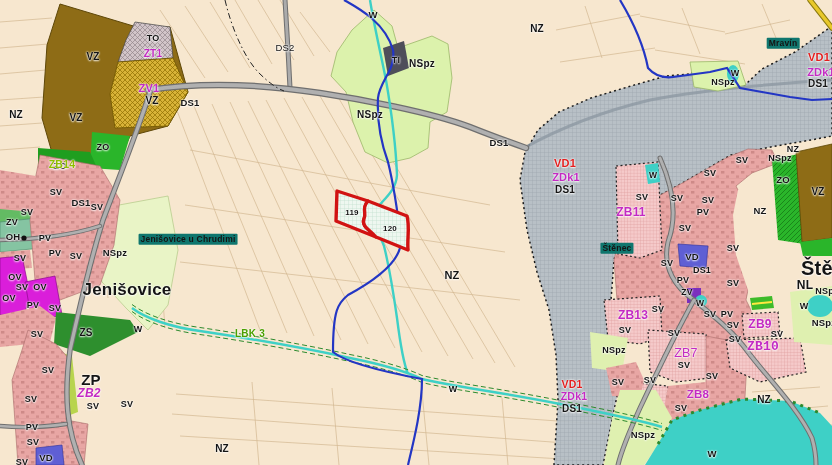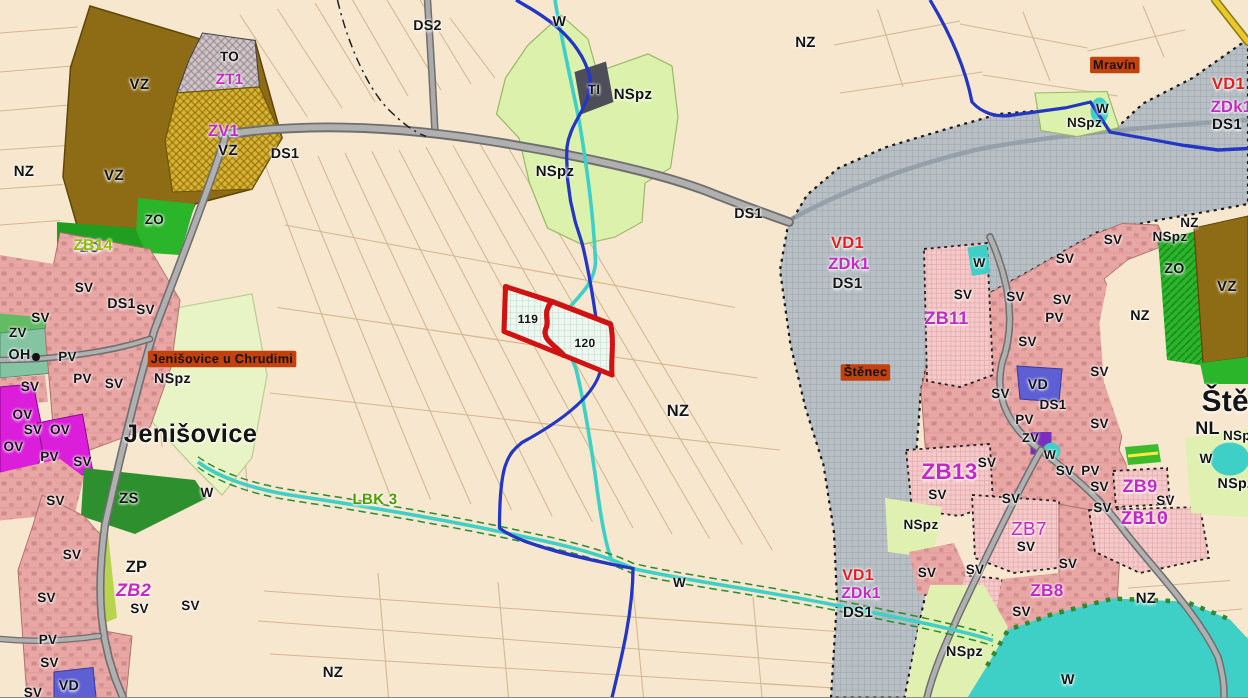--- a/index.html
+++ b/index.html
@@ -4,21 +4,21 @@
 <style>
   html,body{margin:0;padding:0;background:#222;}
   #stage{position:relative;width:832px;height:465px;overflow:hidden;background:#f7e7cf;
          font-family:"Liberation Sans",sans-serif;}
   #map-svg{position:absolute;left:0;top:0;}
   #labels{position:absolute;left:0;top:0;width:832px;height:465px;pointer-events:none;}
   .lbl{position:absolute;transform:translate(-50%,-50%);white-space:nowrap;line-height:1;
        text-shadow:0 0 2px rgba(255,255,255,.85),0 0 2px rgba(255,255,255,.85),0 1px 2px rgba(255,255,255,.7);
        letter-spacing:.2px;}
   .lbl.anchor-l{transform:translate(0,-50%);}
-  .lbl.bg-y{background:#c2410c;padding:1px 2px;text-shadow:none;border-radius:1px;}
+  .lbl.bg-y{background:#0f766e;padding:1px 2px;text-shadow:none;border-radius:1px;margin-left:40px;}
 </style>
 </head>
 <body>
 
 <div id="stage">
   <svg id="map-svg" width="832" height="465" viewBox="0 0 832 465">
     <defs>
       <pattern id="pv" width="10" height="10" patternUnits="userSpaceOnUse">
         <rect width="10" height="10" fill="#e8a6a4"></rect>
         <rect x="1" y="1" width="3.4" height="2.6" fill="#c17b79" opacity=".65"></rect>
@@ -238,32 +238,32 @@
       <span class="lbl" style="left: 40px; top: 287px; font-size: 9px; font-weight: 600; color: rgb(20, 20, 20);">OV</span>
       <span class="lbl" style="left: 127px; top: 289px; font-size: 17px; font-weight: 700; color: rgb(20, 20, 20);">Jenišovice</span>
       <span class="lbl" style="left: 9px; top: 298px; font-size: 9px; font-weight: 600; color: rgb(20, 20, 20);">OV</span>
       <span class="lbl" style="left: 33px; top: 305px; font-size: 9px; font-weight: 600; color: rgb(20, 20, 20);">PV</span>
       <span class="lbl" style="left: 55px; top: 308px; font-size: 9px; font-weight: 600; color: rgb(20, 20, 20);">SV</span>
       <span class="lbl" style="left: 138px; top: 329px; font-size: 9px; font-weight: 700; color: rgb(20, 20, 20);">W</span>
       <span class="lbl" style="left: 86px; top: 333px; font-size: 10px; font-weight: 600; color: rgb(20, 20, 20);">ZS</span>
       <span class="lbl" style="left: 37px; top: 334px; font-size: 9px; font-weight: 600; color: rgb(20, 20, 20);">SV</span>
       <span class="lbl" style="left: 250px; top: 334px; font-size: 10px; font-weight: 700; color: rgb(75, 160, 0);">LBK 3</span>
       <span class="lbl" style="left: 48px; top: 370px; font-size: 9px; font-weight: 600; color: rgb(20, 20, 20);">SV</span>
-      <span class="lbl" style="left: 73px; top: 379px; font-size: 11px; font-weight: 600; color: rgb(20, 20, 20); padding-left: 36px;">ZP</span>
+      <span class="lbl" style="left: 73px; top: 379px; font-size: 15px; font-weight: 600; color: rgb(20, 20, 20); padding-left: 36px;">ZP</span>
       <span class="lbl" style="left: 89px; top: 393px; font-size: 12px; font-weight: 700; color: rgb(195, 42, 195); font-style: italic;">ZB2</span>
       <span class="lbl" style="left: 31px; top: 399px; font-size: 9px; font-weight: 600; color: rgb(20, 20, 20);">SV</span>
       <span class="lbl" style="left: 93px; top: 406px; font-size: 9px; font-weight: 600; color: rgb(20, 20, 20);">SV</span>
       <span class="lbl" style="left: 127px; top: 404px; font-size: 9px; font-weight: 600; color: rgb(20, 20, 20);">SV</span>
       <span class="lbl" style="left: 32px; top: 427px; font-size: 9px; font-weight: 600; color: rgb(20, 20, 20);">PV</span>
       <span class="lbl" style="left: 33px; top: 442px; font-size: 9px; font-weight: 600; color: rgb(20, 20, 20);">SV</span>
       <span class="lbl" style="left: 46px; top: 458px; font-size: 9.5px; font-weight: 600; color: rgb(20, 20, 20);">VD</span>
       <span class="lbl" style="left: 22px; top: 462px; font-size: 9px; font-weight: 600; color: rgb(20, 20, 20);">SV</span>
       <span class="lbl" style="left: 222px; top: 449px; font-size: 10px; font-weight: 600; color: rgb(20, 20, 20);">NZ</span>
       <span class="lbl" style="left: 373px; top: 15px; font-size: 9.5px; font-weight: 700; color: rgb(20, 20, 20);">W</span>
-      <span class="lbl" style="left: 285px; top: 18px; font-size: 9.5px; font-weight: 700; color: rgb(20, 20, 20);">DS2</span>
+      <span class="lbl" style="left: 285px; top: 48px; font-size: 9.5px; font-weight: 400; color: rgb(20, 20, 20);">DS2</span>
       <span class="lbl" style="left: 396px; top: 60px; font-size: 9px; font-weight: 700; color: rgb(20, 20, 20);">TI</span>
       <span class="lbl" style="left: 422px; top: 64px; font-size: 10px; font-weight: 600; color: rgb(20, 20, 20);">NSpz</span>
       <span class="lbl" style="left: 370px; top: 115px; font-size: 10px; font-weight: 600; color: rgb(20, 20, 20);">NSpz</span>
       <span class="lbl" style="left: 537px; top: 29px; font-size: 10px; font-weight: 600; color: rgb(20, 20, 20);">NZ</span>
       <span class="lbl" style="left: 499px; top: 143px; font-size: 9.5px; font-weight: 700; color: rgb(20, 20, 20);">DS1</span>
       <span class="lbl" style="left: 352px; top: 213px; font-size: 8px; font-weight: 700; color: rgb(20, 20, 20);">119</span>
       <span class="lbl" style="left: 390px; top: 229px; font-size: 8px; font-weight: 700; color: rgb(20, 20, 20);">120</span>
       <span class="lbl" style="left: 452px; top: 275px; font-size: 11px; font-weight: 600; color: rgb(20, 20, 20);">NZ</span>
       <span class="lbl" style="left: 453px; top: 389px; font-size: 9px; font-weight: 700; color: rgb(20, 20, 20);">W</span>
       <span class="lbl" style="left: 565px; top: 163px; font-size: 11px; font-weight: 700; color: rgb(227, 30, 30);">VD1</span>
@@ -297,21 +297,21 @@
       <span class="lbl" style="left: 702px; top: 270px; font-size: 9px; font-weight: 700; color: rgb(20, 20, 20);">DS1</span>
       <span class="lbl" style="left: 683px; top: 280px; font-size: 9px; font-weight: 600; color: rgb(20, 20, 20);">PV</span>
       <span class="lbl" style="left: 733px; top: 283px; font-size: 9px; font-weight: 600; color: rgb(20, 20, 20);">SV</span>
       <span class="lbl" style="left: 805px; top: 285px; font-size: 12px; font-weight: 600; color: rgb(20, 20, 20);">NL</span>
       <span class="lbl" style="left: 827px; top: 291px; font-size: 9px; font-weight: 600; color: rgb(20, 20, 20);">NSpz</span>
       <span class="lbl" style="left: 687px; top: 292px; font-size: 8.5px; font-weight: 600; color: rgb(20, 20, 20);">ZV</span>
       <span class="lbl" style="left: 700px; top: 303px; font-size: 8.5px; font-weight: 700; color: rgb(20, 20, 20);">W</span>
       <span class="lbl" style="left: 804px; top: 306px; font-size: 9px; font-weight: 700; color: rgb(20, 20, 20);">W</span>
       <span class="lbl" style="left: 658px; top: 309px; font-size: 9px; font-weight: 600; color: rgb(20, 20, 20);">SV</span>
       <span class="lbl" style="left: 710px; top: 314px; font-size: 9px; font-weight: 600; color: rgb(20, 20, 20);">SV</span>
-      <span class="lbl" style="left: 633px; top: 315px; font-size: 15px; font-weight: 700; color: rgb(195, 42, 195);">ZB13</span>
+      <span class="lbl" style="left: 633px; top: 315px; font-size: 12px; font-weight: 700; color: rgb(195, 42, 195);">ZB13</span>
       <span class="lbl" style="left: 727px; top: 314px; font-size: 9px; font-weight: 600; color: rgb(20, 20, 20);">PV</span>
       <span class="lbl" style="left: 824px; top: 323px; font-size: 9.5px; font-weight: 600; color: rgb(20, 20, 20);">NSpz</span>
       <span class="lbl" style="left: 760px; top: 324px; font-size: 12px; font-weight: 700; color: rgb(195, 42, 195);">ZB9</span>
       <span class="lbl" style="left: 733px; top: 325px; font-size: 9px; font-weight: 600; color: rgb(20, 20, 20);">SV</span>
       <span class="lbl" style="left: 625px; top: 330px; font-size: 9px; font-weight: 600; color: rgb(20, 20, 20);">SV</span>
       <span class="lbl" style="left: 674px; top: 333px; font-size: 9px; font-weight: 600; color: rgb(20, 20, 20);">SV</span>
       <span class="lbl" style="left: 777px; top: 334px; font-size: 9px; font-weight: 600; color: rgb(20, 20, 20);">SV</span>
       <span class="lbl" style="left: 735px; top: 339px; font-size: 9px; font-weight: 600; color: rgb(20, 20, 20);">SV</span>
       <span class="lbl" style="left: 614px; top: 350px; font-size: 9px; font-weight: 600; color: rgb(20, 20, 20);">NSpz</span>
       <span class="lbl" style="left: 686px; top: 353px; font-size: 12.5px; font-weight: 400; color: rgb(195, 42, 195);">ZB7</span>

